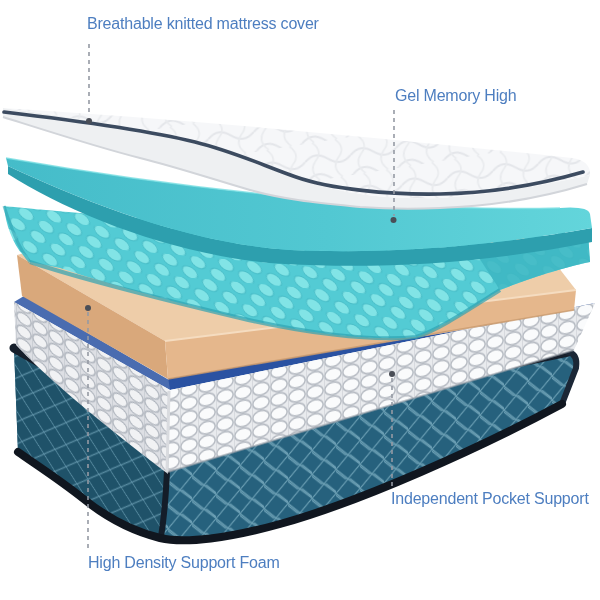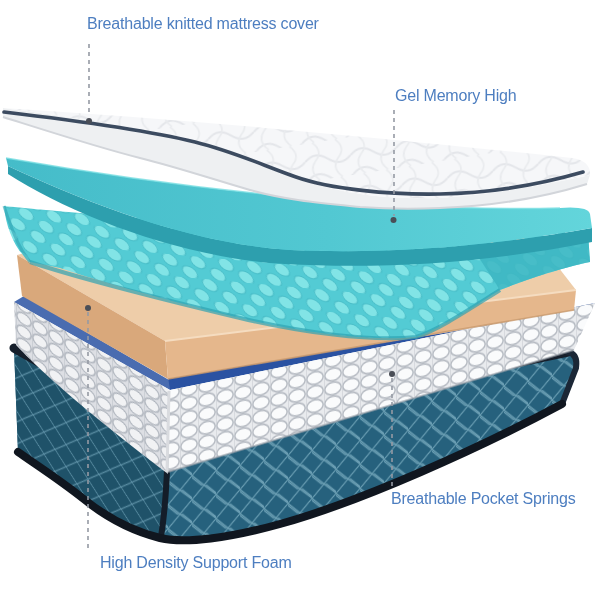--- a/index.html
+++ b/index.html
@@ -8,21 +8,21 @@
     position:relative;width:600px;height:600px;background:#ffffff;overflow:hidden;
   }
   .stage svg{position:absolute;left:0;top:0;}
   .label{
     position:absolute;color:#4d7ec0;font-size:16px;line-height:20px;
     letter-spacing:-0.2px;white-space:nowrap;text-align:right;
   }
   .label-cover{left:87px;top:14px;}
   .label-gel{left:395px;top:86px;}
   .label-springs{left:391px;top:489px;}
-  .label-support{left:100px;top:553px;}
+  .label-support{left:88px;top:553px;}
 </style>
 </head>
 <body>
 
 <div class="stage">
 
   <svg width="600" height="600" viewBox="0 0 600 600">
     <defs>
 
       <pattern id="coil" width="18" height="14" patternUnits="userSpaceOnUse" patternTransform="matrix(1,-0.2,0,1,0,0)">
@@ -160,15 +160,15 @@
     <g fill="#4a4e57">
       <circle cx="89" cy="121" r="3"></circle>
       <circle cx="393.5" cy="220" r="3"></circle>
       <circle cx="392" cy="374" r="3"></circle>
       <circle cx="88" cy="308" r="3"></circle>
     </g>
   </svg>
 
   <div class="label label-cover">Breathable knitted mattress cover</div>
   <div class="label label-gel">Gel Memory High</div>
-  <div class="label label-springs">Breathable Pocket Springs</div>
+  <div class="label label-springs">Independent Pocket Support</div>
   <div class="label label-support">High Density Support Foam</div>
 </div>
 
 </body></html>

